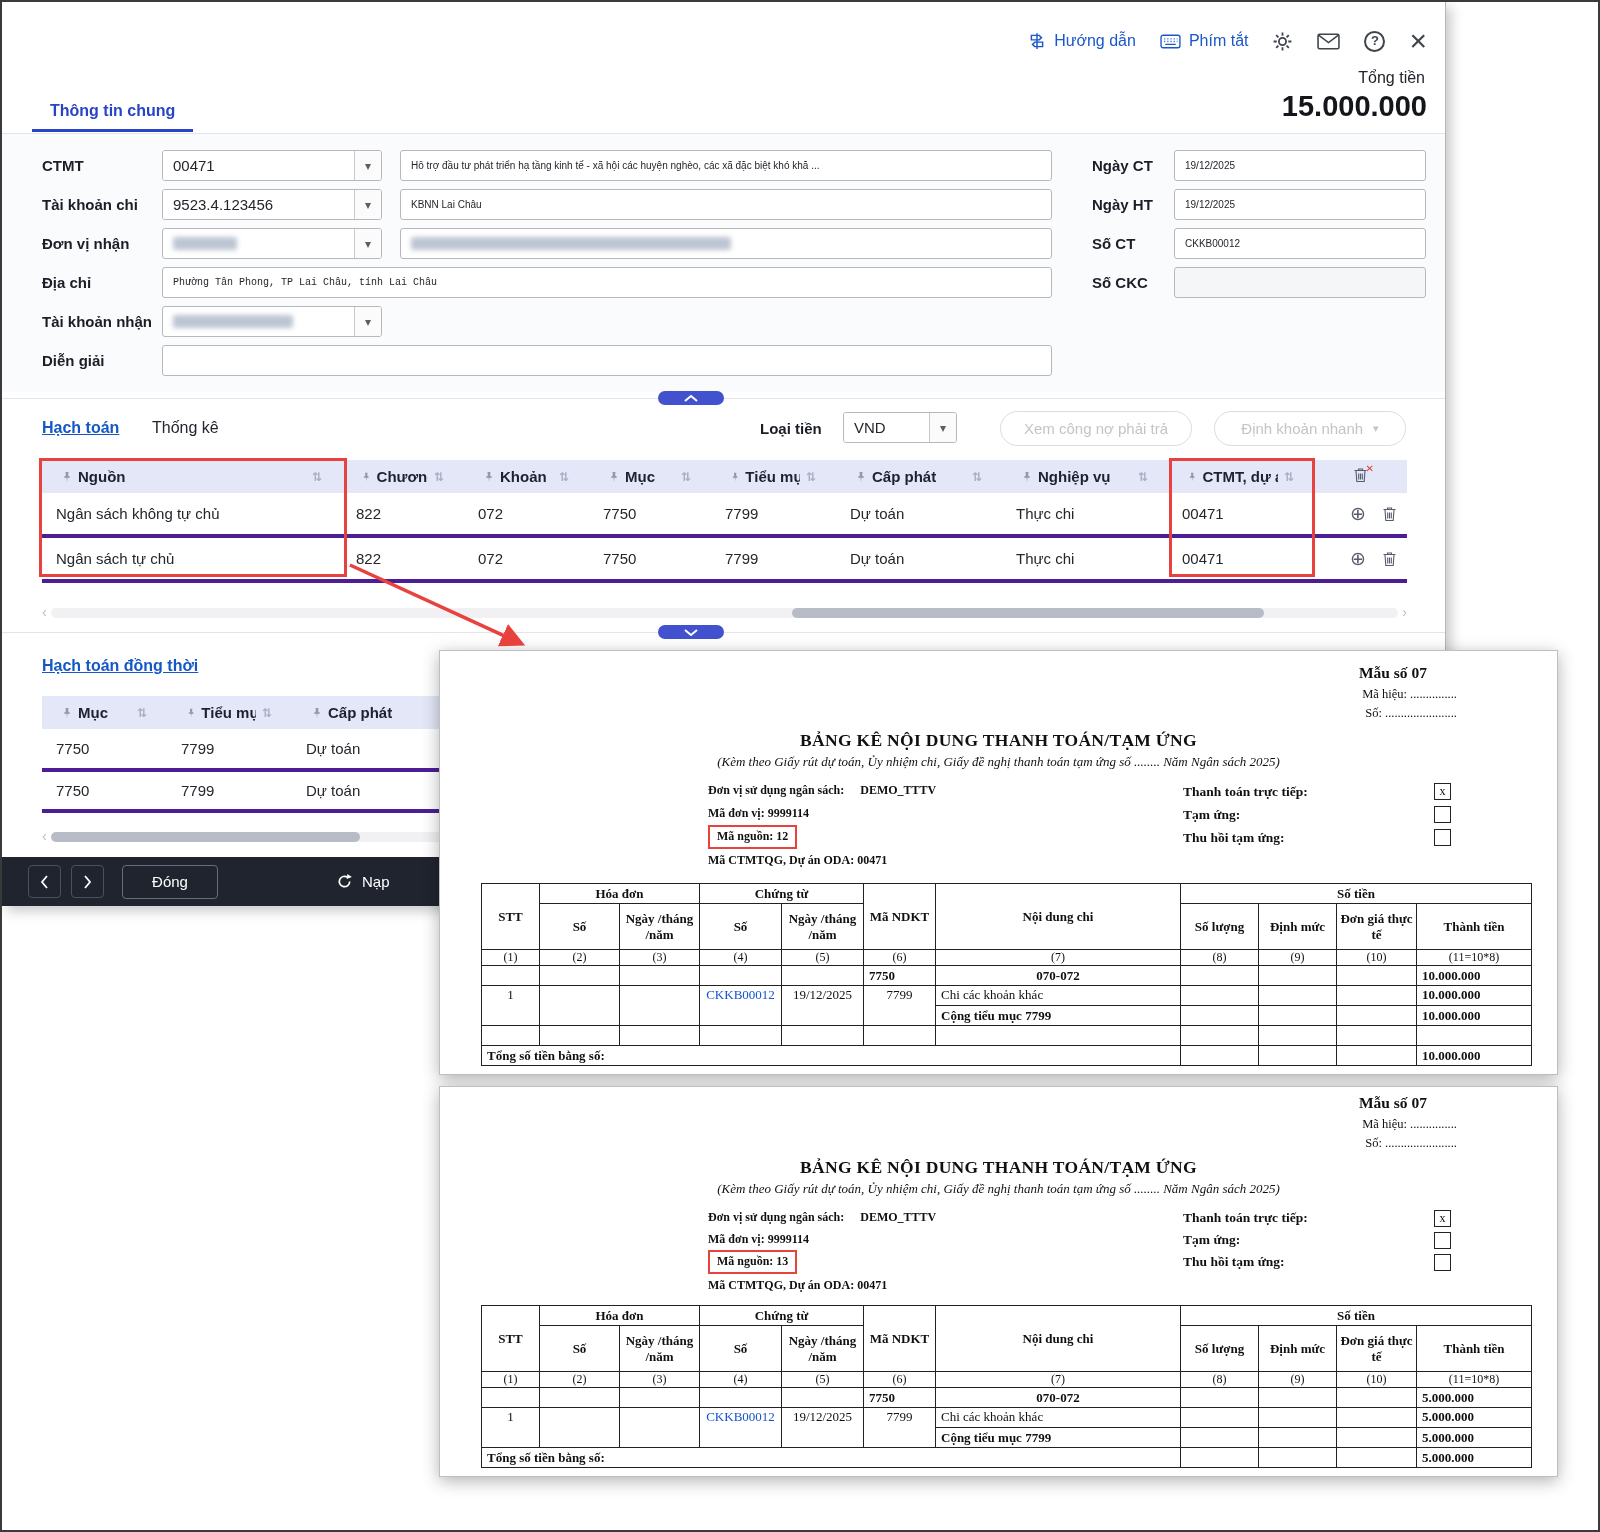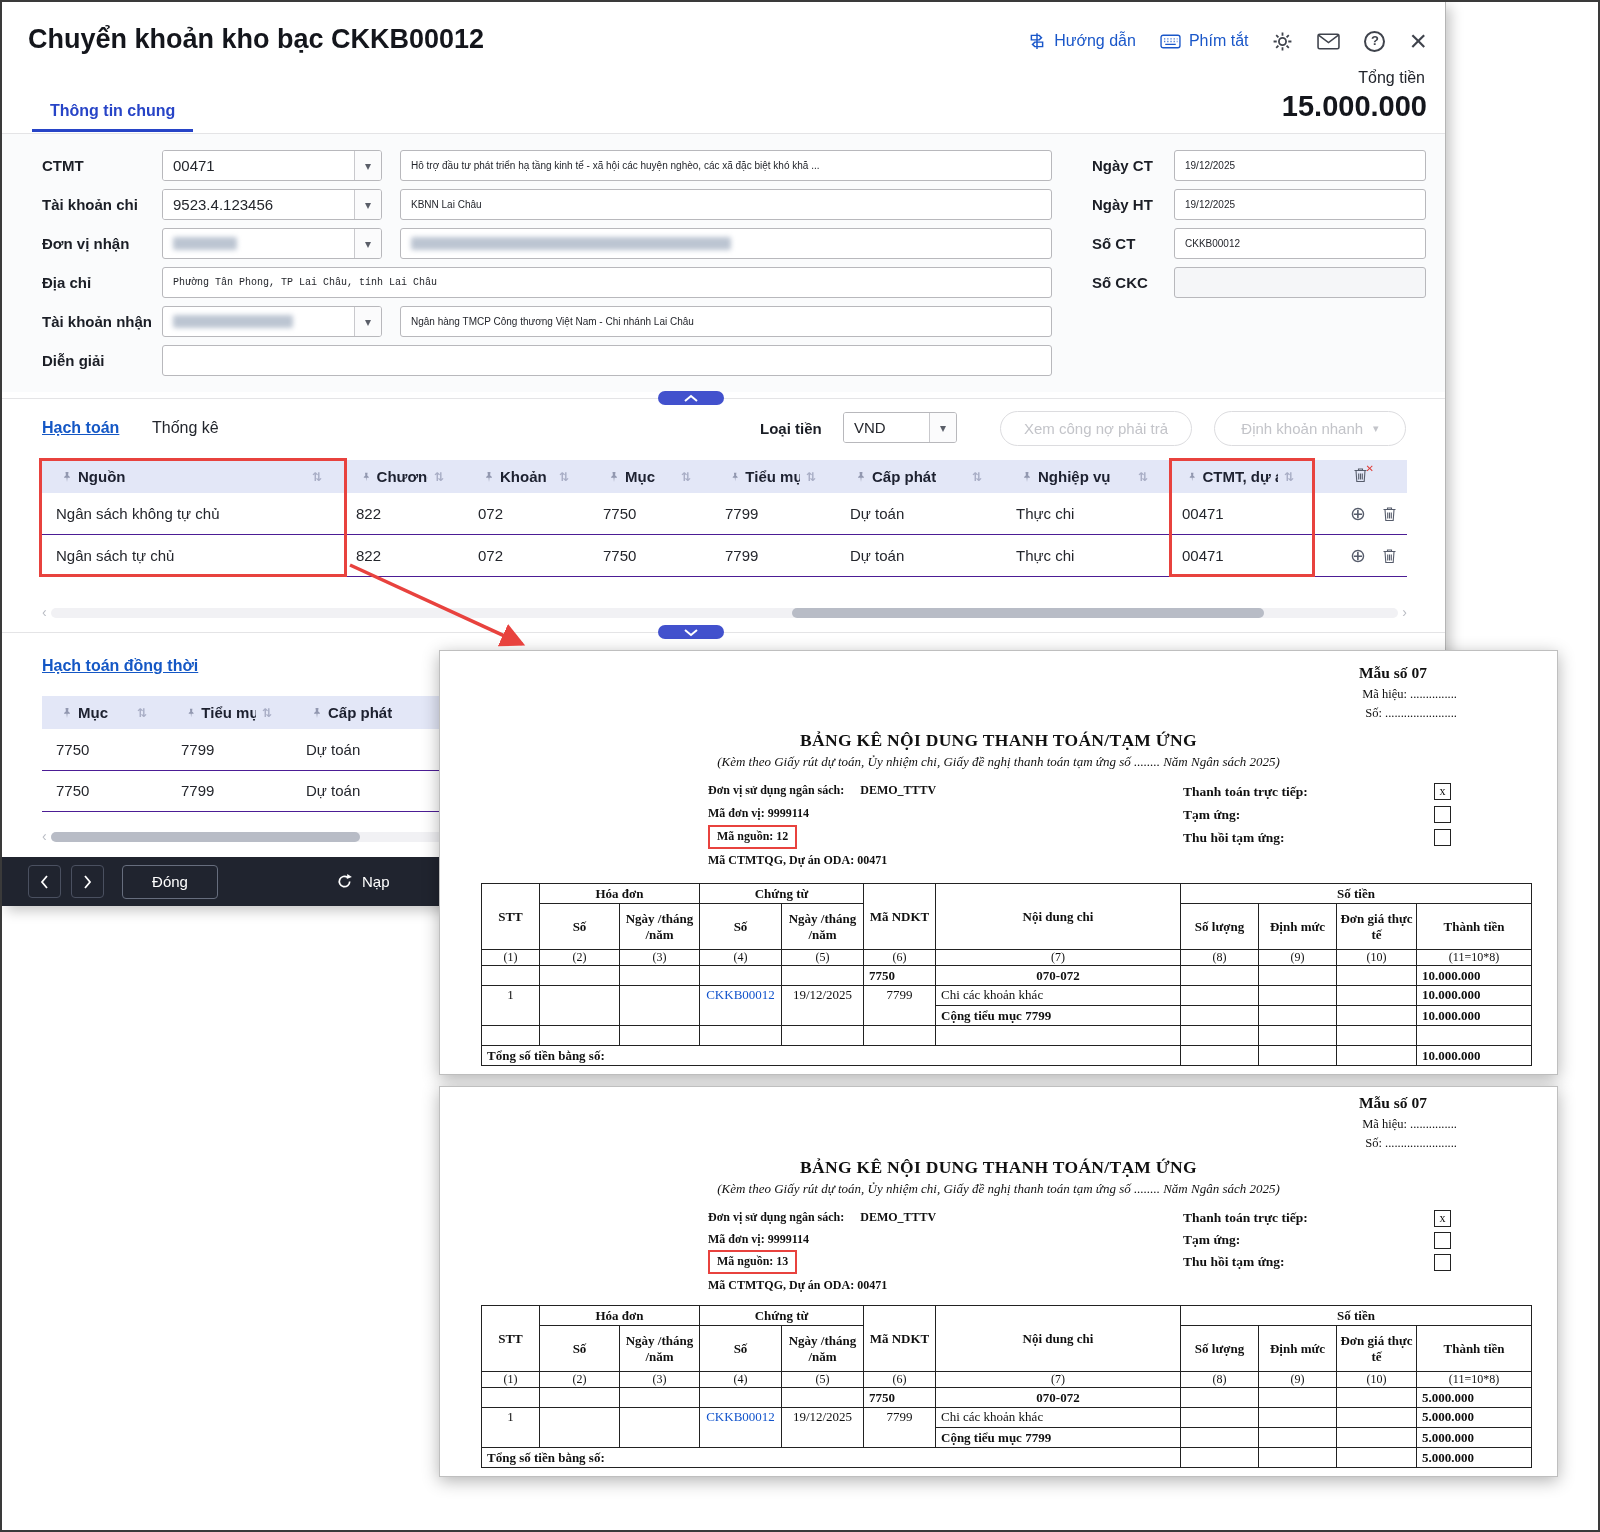--- a/index.html
+++ b/index.html
@@ -50,21 +50,21 @@
   .btn-debt { left:998px; top:409px; width:192px; }
   .btn-quick { left:1212px; top:409px; width:192px; }
 
   table.grid { border-collapse:collapse; table-layout:fixed; font-size:15px; background:#fff; }
   .acc-table { position:absolute; left:40px; top:458px; width:1365px; }
   .sim-table { position:absolute; left:40px; top:694px; width:580px; }
   table.grid th { background:#e3e7f7; height:33px; font-weight:700; color:#1d2130; text-align:left; padding:0 20px; }
   .th-in { display:flex; align-items:center; gap:6px; }
   .th-label { white-space:nowrap; overflow:hidden; }
   .sort { margin-left:auto; color:#a9aec6; font-size:12px; }
-  table.grid td { height:41px; border-bottom:1px solid #4c1d95; padding:0 8px 0 14px; color:#24262c; white-space:nowrap; overflow:hidden; }
+  table.grid td { height:41px; border-bottom:4px solid #4c1d95; padding:0 8px 0 14px; color:#24262c; white-space:nowrap; overflow:hidden; }
   .actions-cell { display:flex; align-items:center; justify-content:flex-end; gap:16px; height:41px; padding-right:10px; }
   .plus-ic { font-size:19px; color:#565c6b; cursor:pointer; }
   .trash { color:#565c6b; cursor:pointer; display:inline-flex; }
   .th-trash { position:relative; display:inline-flex; margin:0 auto; }
   .th-trash .redx { position:absolute; right:-6px; top:-4px; color:#e03a35; font-size:10px; font-weight:700; }
 
   .redbox { position:absolute; border:3px solid #e8423e; z-index:2; pointer-events:none; }
   .redbox-nguon { left:37px; top:456px; width:308px; height:119px; }
   .redbox-ctmt { left:1167px; top:456px; width:146px; height:119px; }
 
@@ -123,21 +123,20 @@
 
   .arrow-overlay { position:absolute; left:0; top:0; z-index:6; pointer-events:none; }
 </style>
 </head>
 <body>
 
 <div id="page">
 
   <div class="main-window">
 
-    <h1 class="win-title">Chuyển khoản kho bạc CKKB00012</h1>
 
     <div class="header-actions">
       <span class="hlink">
         <svg width="18" height="18" viewBox="0 0 16 16">
             <path d="M8 1v14 M3 3h7l2 2-2 2H3Z M13 9H6l-2 2 2 2h7Z" stroke="#1a57c9" fill="none" stroke-width="1.3"></path>
           </svg>
         <span>Hướng dẫn</span>
       </span>
       <span class="hlink">
         <svg width="21" height="15" viewBox="0 0 20 14">
@@ -210,21 +209,20 @@
 
       <label class="frm-label" style="left:40px;top:172px;">Tài khoản nhận</label>
       <div class="combo" style="left:160px;top:172px;width:220px;">
         <span class="redact-wrap">
             <span class="redact" style="width:120px"></span>
           </span>
         <span class="caret-btn">
             <span>▾</span>
           </span>
       </div>
-      <input class="frm-input" style="left: 398px; top: 172px; width: 652px;" value="Ngân hàng TMCP Công thương Việt Nam - Chi nhánh Lai Châu">
 
       <label class="frm-label" style="left:40px;top:211px;">Diễn giải</label>
       <input class="frm-input" style="left: 160px; top: 211px; width: 890px;" value="">
 
       <label class="frm-label" style="left:1090px;top:16px;">Ngày CT</label>
       <input class="frm-input" style="left: 1172px; top: 16px; width: 252px;" value="19/12/2025">
 
       <label class="frm-label" style="left:1090px;top:55px;">Ngày HT</label>
       <input class="frm-input" style="left: 1172px; top: 55px; width: 252px;" value="19/12/2025">
 

